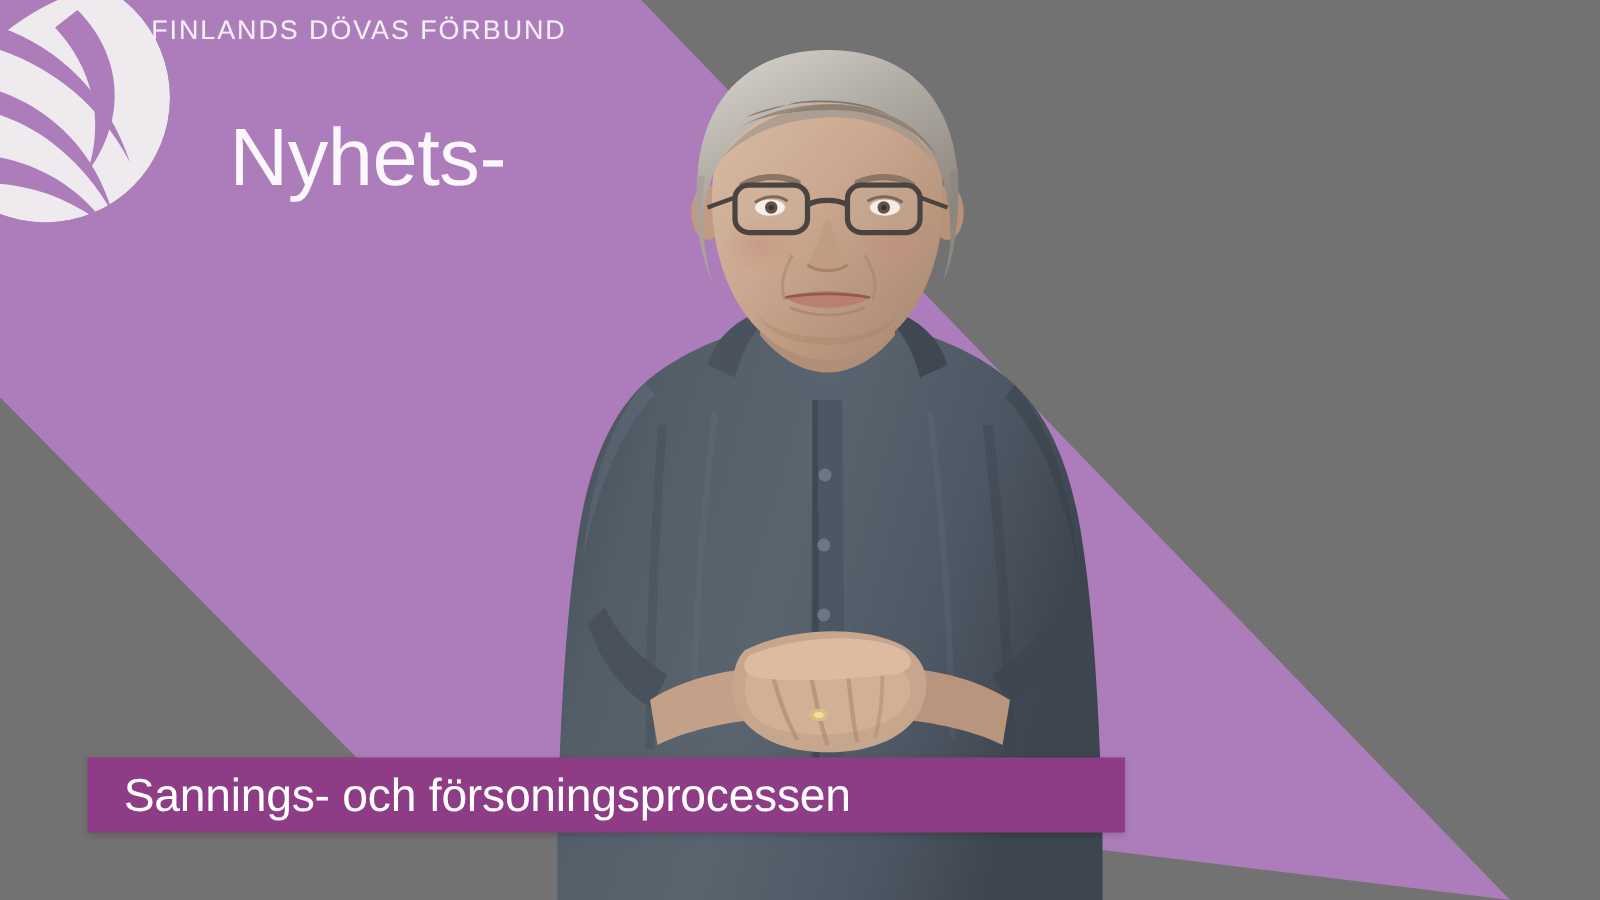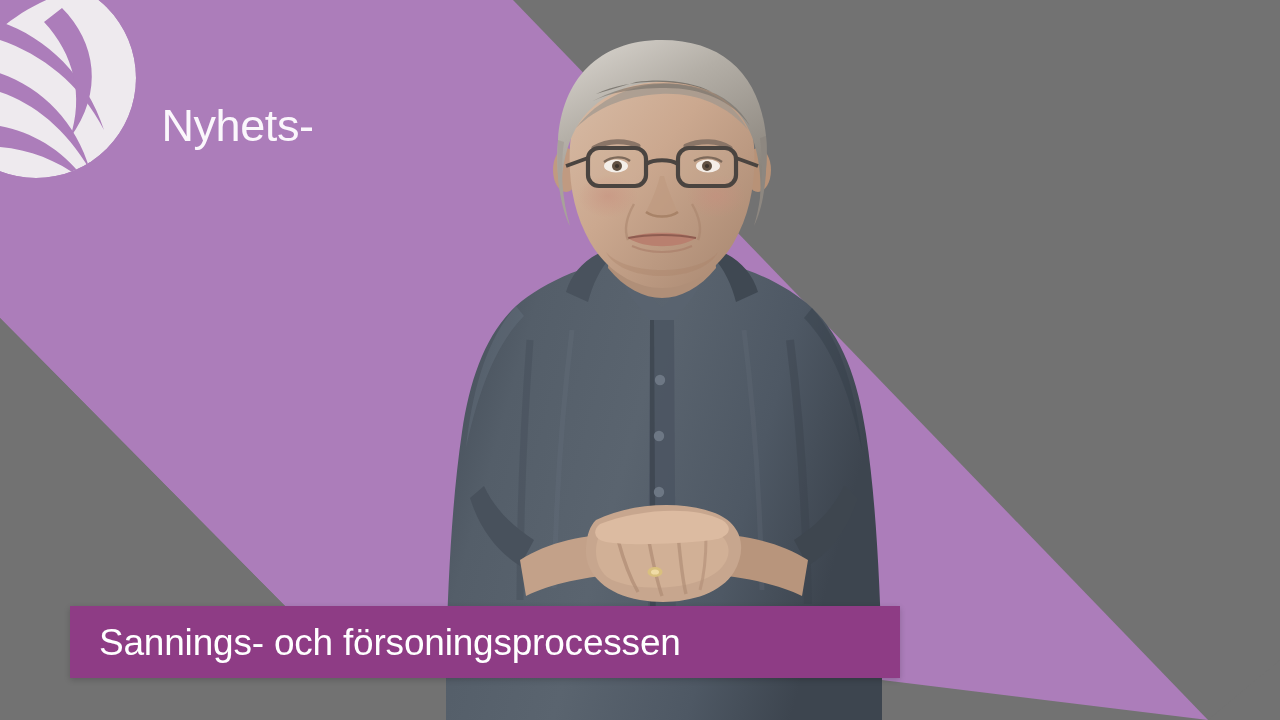--- a/index.html
+++ b/index.html
@@ -50,21 +50,21 @@
     color: #f4eef6;
     font-weight: 400;
     white-space: nowrap;
     text-shadow: 0 0 1px rgba(255,255,255,.25);
   }
   .brandtitle {
     position: absolute;
     left: 113px;
     top: 48px;
     color: #fbf7fc;
-    font-size: 45px;
+    font-size: 65px;
     line-height: 52px;
     font-weight: 300;
     letter-spacing: -0.4px;
     white-space: pre;
   }
   .brandtitle .l2 { display: block; }
 
   
   .presenter {
     position: absolute;
@@ -73,21 +73,21 @@
     pointer-events: none;
   }
   .presenter svg { display: block; width: 100%; height: 100%; }
 
   
   .caption-bar {
     position: absolute;
     left: 70px;
     top: 606px;
     width: 830px;
-    height: 72px;
+    height: 60px;
     background: #8e3c85;
     display: flex;
     align-items: center;
     box-shadow: 0 2px 6px rgba(0,0,0,.18);
   }
   .caption-text {
     color: #ffffff;
     font-size: 37px;
     font-weight: 400;
     letter-spacing: -0.2px;
@@ -124,20 +124,21 @@
         <path d="M108 8 C 40 30, 8 80, 10 150 C 30 96, 70 48, 128 26 Z" fill="#ac7dba"></path>
         <path d="M5 60 C 70 58, 140 90, 176 160 C 152 86, 86 40, 14 44 Z" fill="#ac7dba"></path>
         <path d="M-10 118 C 54 104, 120 128, 162 200 C 140 124, 70 84, -12 96 Z" fill="#ac7dba"></path>
         <path d="M0 186 C 60 166, 118 178, 160 214 C 120 156, 52 142, -6 162 Z" fill="#ac7dba"></path>
         <path d="M116 52 C 146 84, 156 126, 142 168 C 176 122, 168 72, 134 38 Z" fill="#ac7dba"></path>
         <path d="M66 6 C 40 46, 34 92, 46 138 C 24 88, 30 34, 52 -2 Z" fill="#ac7dba"></path>
       </g>
     </svg>
   </div>
 
+  <div class="kicker">FINLANDS DÖVAS FÖRBUND</div>
 
   <div class="brandtitle">
     <span class="l1">Nyhets-</span>
   </div>
 
   <div class="presenter">
     <svg viewBox="0 0 1280 720">
       <defs>
         <linearGradient id="shirtg" x1="0" y1="0" x2="1" y2="0.3">
           <stop offset="0%" stop-color="#414a55"></stop>

